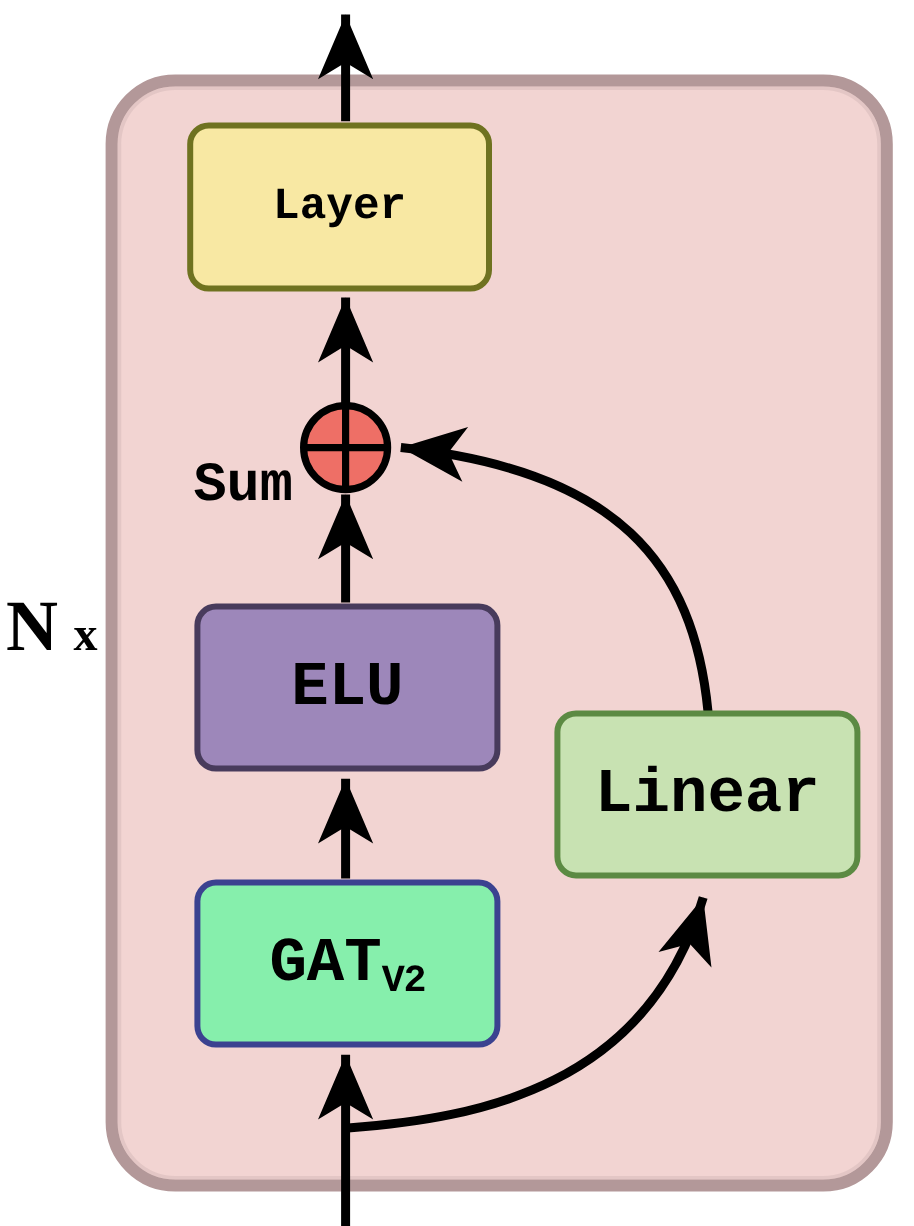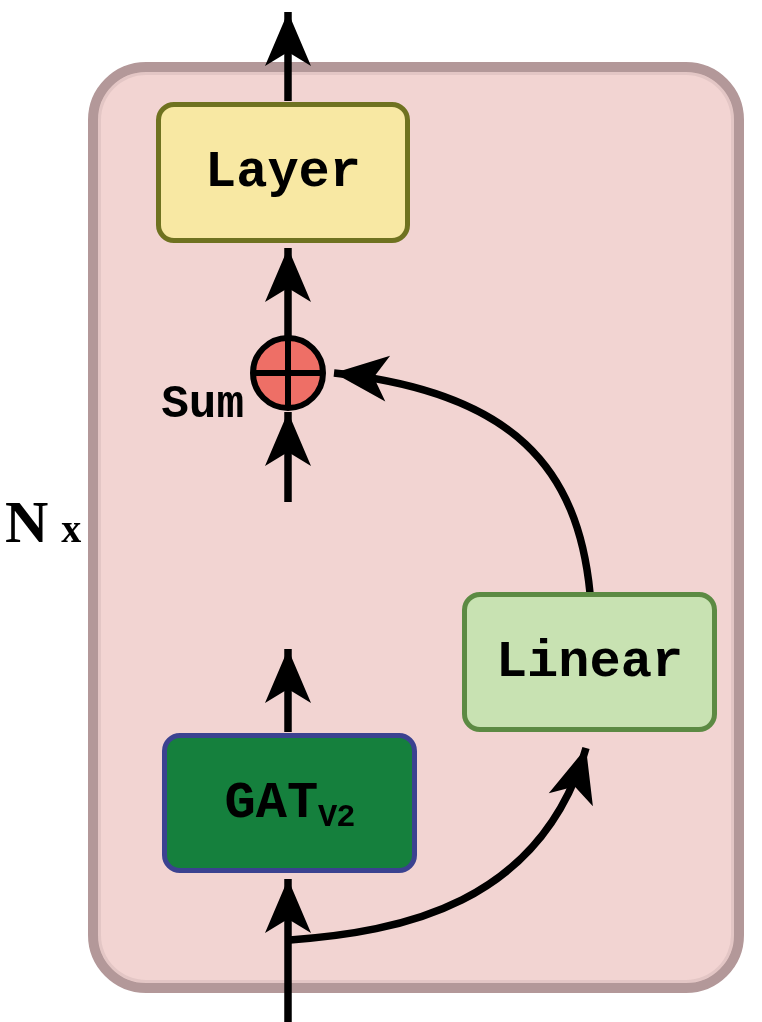--- a/index.html
+++ b/index.html
@@ -38,30 +38,30 @@
     align-items: center;
     justify-content: center;
     color: #000;
     font-weight: bold;
     text-align: center;
   }
   .node-layer-norm {
     left: 156px; top: 102px; width: 254px; height: 141px;
     background: #f8e8a3; border-color: #6f7220;
     flex-direction: row;
-    font-size: 52px; line-height: 56px;
+    font-size: 37px; line-height: 56px;
   }
   .node-elu {
     left: 162px; top: 503px; width: 255px; height: 140px;
     background: #9d87ba; border-color: #483b5c;
     font-size: 52px;
   }
   .node-gat {
     left: 162px; top: 733px; width: 255px; height: 140px;
-    background: #15803d; border-color: #3b4290;
+    background: #86efac; border-color: #3b4290;
     font-size: 52px;
   }
   .node-gat .subscript {
     font-size: 32px;
     position: relative;
     top: 14px;
     letter-spacing: -1px;
   }
   .node-linear {
     left: 462px; top: 592px; width: 255px; height: 140px;
@@ -131,20 +131,23 @@
       <path d="M 253 373 L 323 373 M 288 338 L 288 408" stroke="#000" stroke-width="6" fill="none"></path>
     </g>
   </svg>
 
   <div class="node node-layer-norm">
     <div>Layer</div>
   </div>
 
   <div class="sum-label">Sum</div>
 
+  <div class="node node-elu">
+    <span>ELU</span>
+  </div>
 
   <div class="node node-gat">
     <span>GAT</span>
       <span class="subscript">V2</span>
   </div>
 
   <div class="node node-linear">
     <span>Linear</span>
   </div>
 

